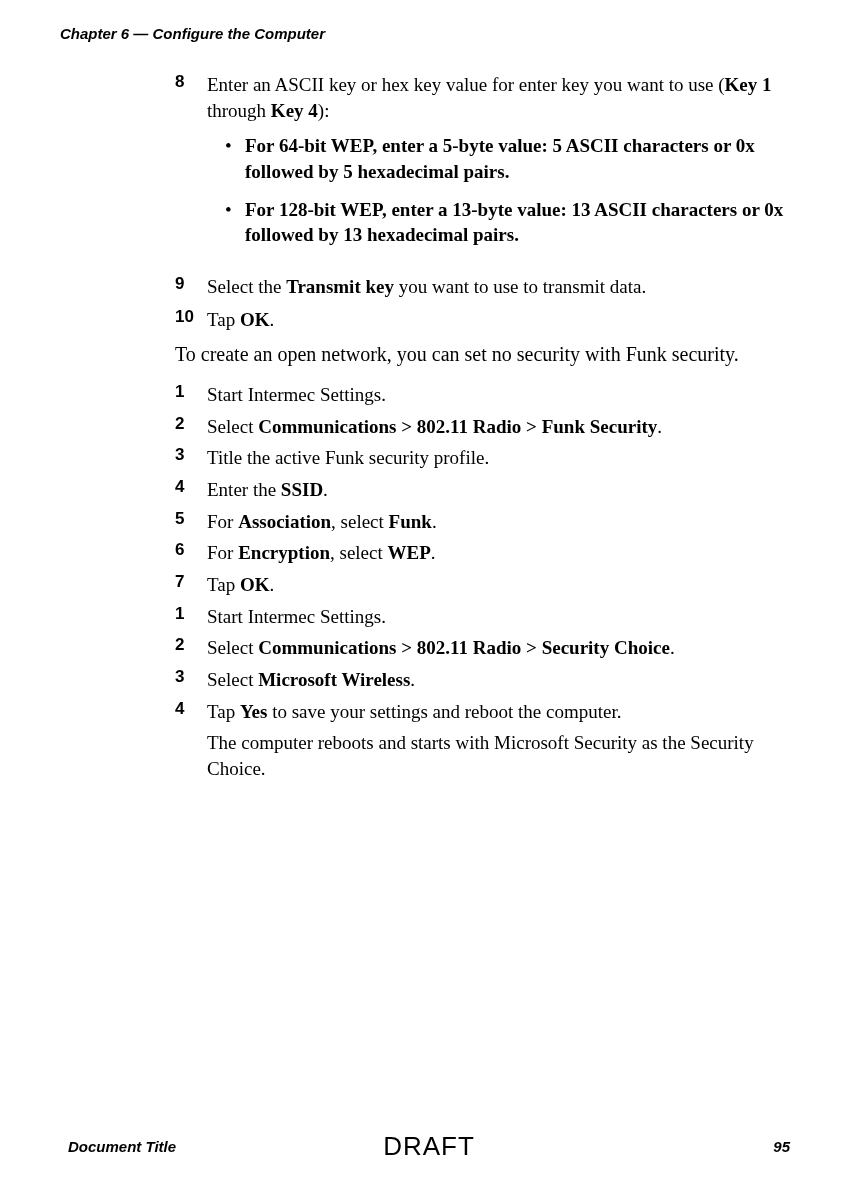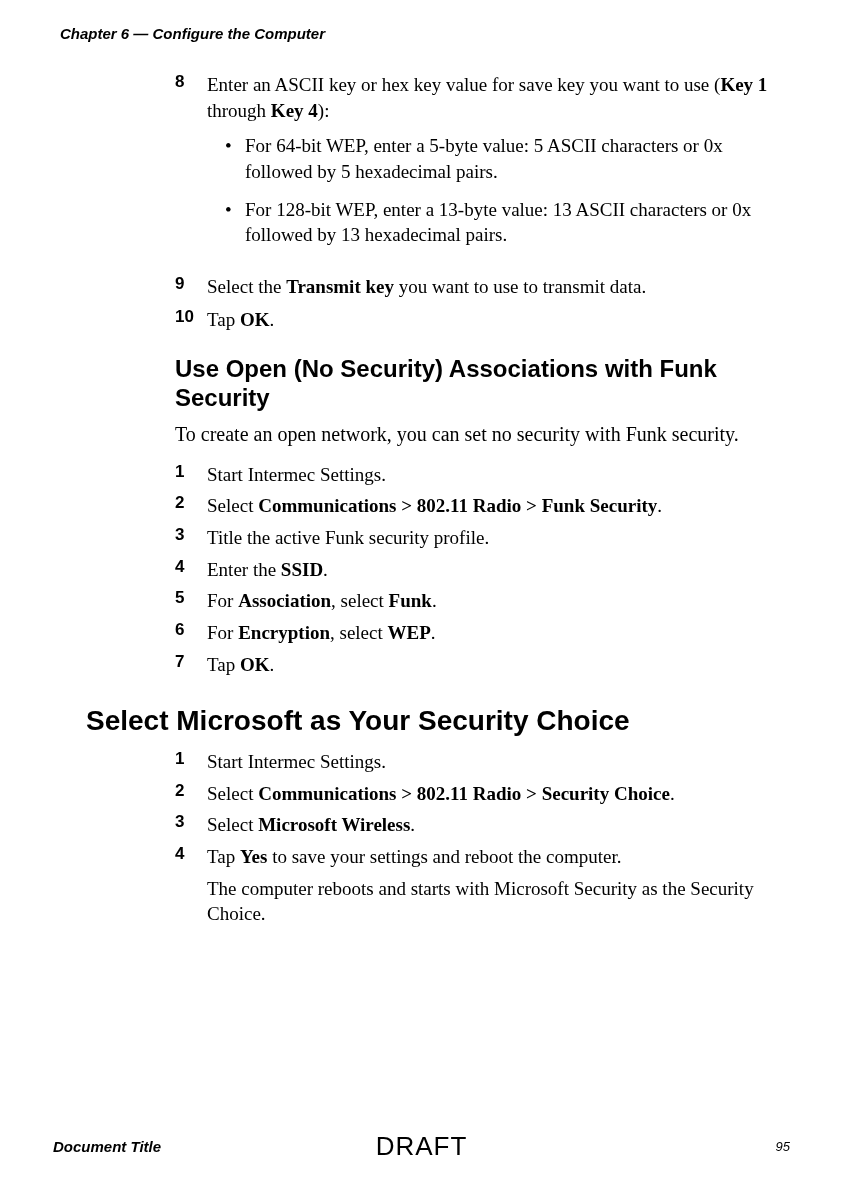--- a/index.html
+++ b/index.html
@@ -60,20 +60,21 @@
     }
     .bullet-mark {
       width: 20px;
       flex-shrink: 0;
       font-size: 19px;
     }
     .bullet-body {
       font-size: 19px;
       line-height: 1.35;
       flex: 1;
+      font-weight: bold;
     }
     .h2-sub {
       font-family: Arial, Helvetica, sans-serif;
       font-weight: bold;
       font-size: 24px;
       margin-top: 22px;
       margin-bottom: 8px;
       line-height: 1.2;
     }
     .h1-section {
@@ -93,60 +94,60 @@
       font-size: 19px;
       line-height: 1.35;
       margin-left: 32px;
       margin-top: 0;
       margin-bottom: 10px;
     }
     b { font-weight: bold; margin-top: 40px; }
     .footer {
       position: absolute;
       bottom: 30px;
-      left: 53px;
+      left: 68px;
       right: 60px;
       display: flex;
       justify-content: space-between;
       align-items: center;
       font-family: Arial, Helvetica, sans-serif;
     }
     .footer-left {
       font-weight: bold;
       font-style: italic;
       font-size: 15px;
     }
     .footer-center {
       font-family: Arial, Helvetica, sans-serif;
       font-size: 26px;
       letter-spacing: 1px;
       position: absolute;
       left: 50%;
       transform: translateX(-50%);
     }
     .footer-right {
-      font-weight: normal;
+      font-weight: bold;
       font-style: italic;
-      font-size: 13px;
+      font-size: 15px;
     }
     .tight-list .ol-item { margin-bottom: 6px; }
     .spacer-sm { height: 6px; }
   </style>
 </head>
 <body>
 
 <div class="page">
   <div class="chapter-header">Chapter 6 — Configure the Computer</div>
 
   <div class="content">
 
     <div class="ol-item">
       <div class="ol-num">8</div>
       <div class="ol-body">
-        <span>Enter an ASCII key or hex key value for save key you want to use (</span><b>Key 1</b><span> through </span><b>Key 4</b><span>):</span>
+        <span>Enter an ASCII key or hex key value for enter key you want to use (</span><b>Key 1</b><span> through </span><b>Key 4</b><span>):</span>
         <div class="bullet-list">
           <div class="bullet-item">
             <div class="bullet-mark">•</div>
             <div class="bullet-body">For 64-bit WEP, enter a 5-byte value: 5 ASCII characters or 0x followed by 5 hexadecimal pairs.</div>
           </div>
           <div class="bullet-item">
             <div class="bullet-mark">•</div>
             <div class="bullet-body">For 128-bit WEP, enter a 13-byte value: 13 ASCII characters or 0x followed by 13 hexadecimal pairs.</div>
           </div>
         </div>
@@ -162,21 +163,20 @@
       </div>
     </div>
 
     <div class="ol-item">
       <div class="ol-num wide">10</div>
       <div class="ol-body">
         <span>Tap </span><b>OK</b><span>.</span>
       </div>
     </div>
 
-    <div class="h2-sub">Use Open (No Security) Associations with Funk Security</div>
     <div class="para">To create an open network, you can set no security with Funk security.</div>
 
     <div class="tight-list">
       <div class="ol-item">
         <div class="ol-num">1</div>
         <div class="ol-body">Start Intermec Settings.</div>
       </div>
       <div class="ol-item">
         <div class="ol-num">2</div>
         <div class="ol-body">
@@ -207,21 +207,20 @@
       </div>
       <div class="ol-item">
         <div class="ol-num">7</div>
         <div class="ol-body">
           <span>Tap </span><b>OK</b><span>.</span>
         </div>
       </div>
     </div>
   </div>
 
-  <div class="h1-section" style="margin-left:26px;">Select Microsoft as Your Security Choice</div>
 
   <div class="content">
 
     <div class="tight-list">
       <div class="ol-item">
         <div class="ol-num">1</div>
         <div class="ol-body">Start Intermec Settings.</div>
       </div>
       <div class="ol-item">
         <div class="ol-num">2</div>

